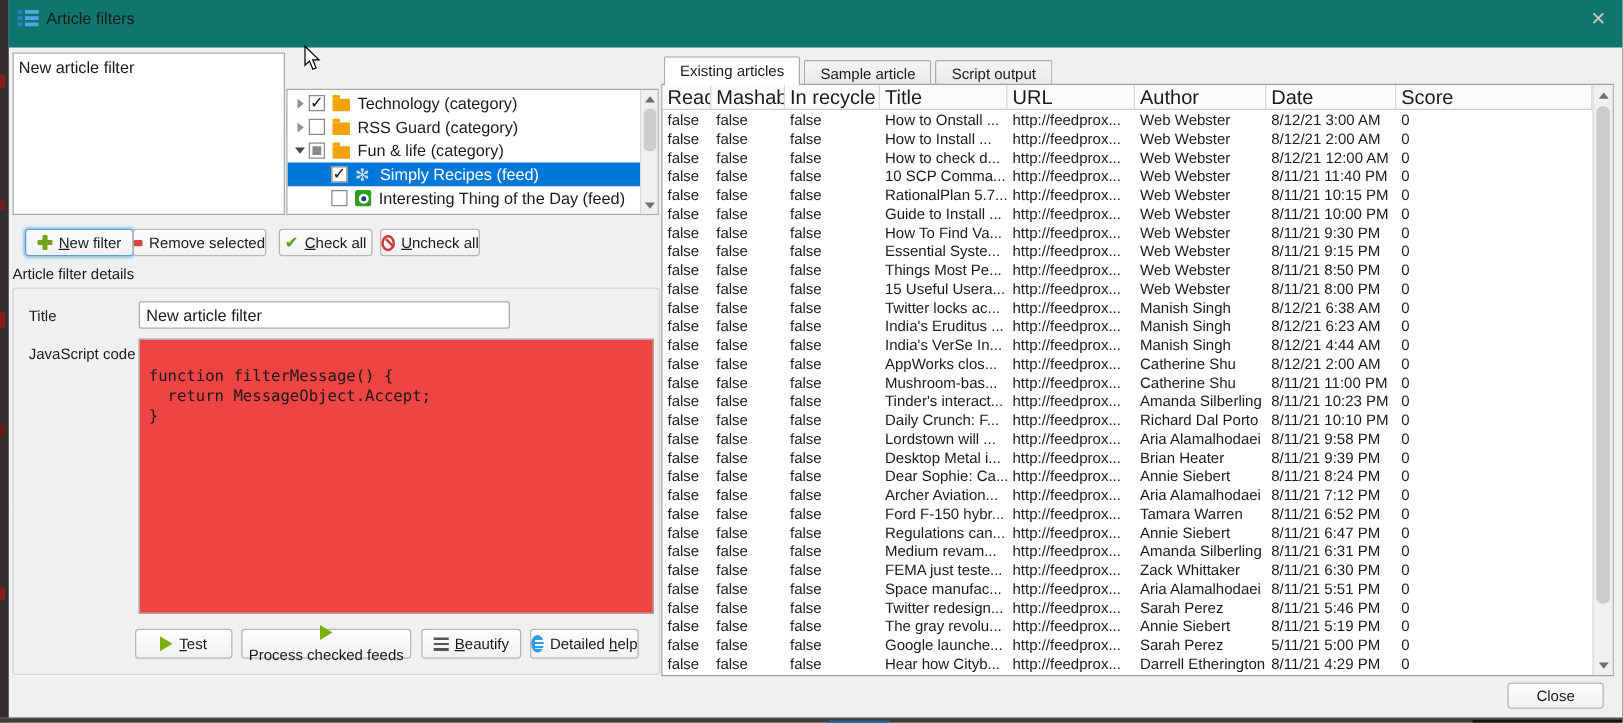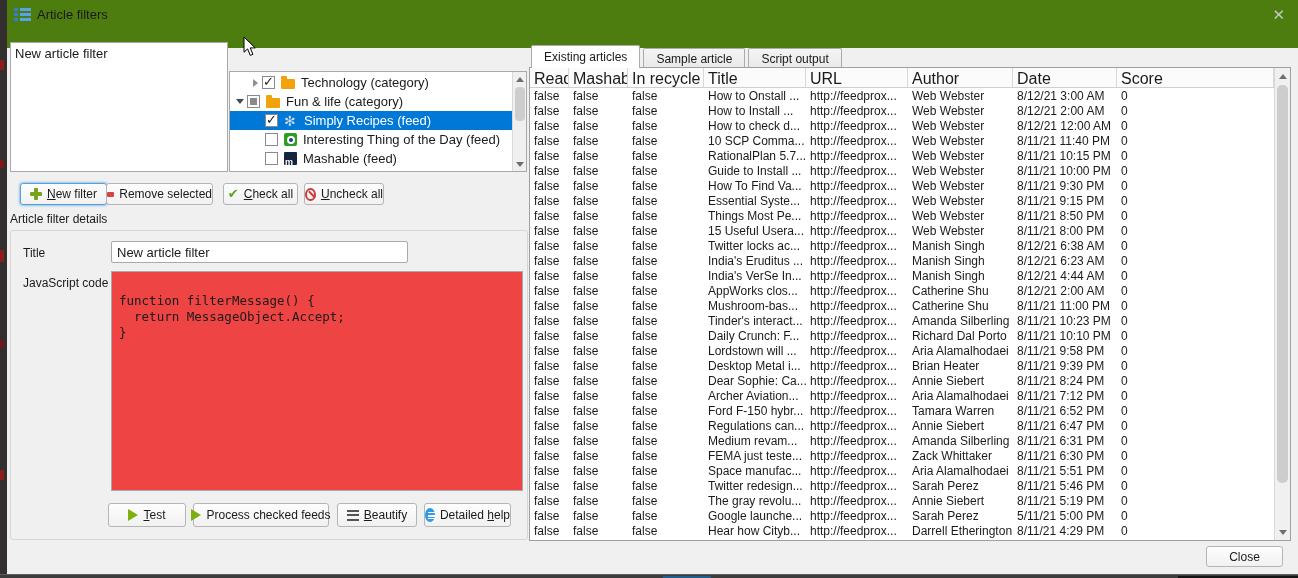--- a/index.html
+++ b/index.html
@@ -11,21 +11,21 @@
     background-image:linear-gradient(#8a1e1e,#8a1e1e),linear-gradient(#7a1b1b,#7a1b1b),linear-gradient(#8a1e1e,#8a1e1e),linear-gradient(#6f1818,#6f1818),linear-gradient(#8a1e1e,#8a1e1e);
     background-repeat:no-repeat;
     background-size:4px 10px,4px 8px,4px 12px,4px 8px,4px 10px;
     background-position:0 60px,0 160px,0 250px,0 340px,0 470px; }
   .edge-bottom { position:absolute; left:0; bottom:0; width:1298px; height:4px; background:#3c3c3c; border-top:1px solid #5e5e5e; }
   .edge-bottom .blue-seg { position:absolute; left:663px; top:1px; width:48px; height:3px; background:#1f5f8f; }
   .edge-bottom .dark-seg { position:absolute; right:0; top:1px; width:120px; height:3px; background:#141414; }
 
   
   .dialog { position:absolute; left:7px; top:0; width:1291px; height:574px; background:#f0f0f0; }
-  .titlebar { position:absolute; left:0; top:0; width:100%; height:48px; background:#4d7c0f; }
+  .titlebar { position:absolute; left:0; top:0; width:100%; height:38px; background:#0f766e; }
   .titlebar .win-icon { position:absolute; left:7px; top:7px; width:17px; height:16px; }
   .titlebar .title { position:absolute; left:30px; top:7px; font-size:13px; color:#1a1a1a; }
   .titlebar .close-x { position:absolute; right:13px; top:6px; font-size:15px; color:#c9c9c9; cursor:default; }
 
   
   .listbox { position:absolute; left:3px; top:42px; width:218px; height:130px; background:#fff; border:1px solid #a9a9a9; }
   .listbox .list-item { padding:3px 4px; font-size:13px; }
 
   
   .combo { position:absolute; left:222px; top:44px; width:298px; height:24px; background:#fff; border:1px solid #a9a9a9; border-radius:2px;margin-top:41px; }
@@ -86,21 +86,21 @@
   .ico-help::after { content:""; position:absolute; left:3px; top:4px; width:8px; height:7px; background:repeating-linear-gradient(to bottom,#fff 0 1.5px,transparent 1.5px 3.2px); }
 
   
   .details-label { position:absolute; left:3px; top:212px; font-size:12px; }
   .group { position:absolute; left:3px; top:230px; width:518px; height:310px; border:1px solid #d5d5d5; border-radius:3px; }
   .group .lbl-title { position:absolute; left:12px; top:15px; }
   .group .inp-title { position:absolute; left:100px; top:10px; width:297px; height:22px; border:1px solid #a9a9a9; border-radius:2px; background:#fff; padding:0 5px; font-family:"Liberation Sans","DejaVu Sans",sans-serif; font-size:13px; color:#1a1a1a; }
   .group .lbl-code { position:absolute; left:12px; top:45px; }
   .group .code-area { position:absolute; left:100px; top:40px; width:412px; height:220px; border:1px solid #a9a9a9; background:#ef4444; padding:21px 7px; font-family:"DejaVu Sans Mono","Liberation Mono",monospace; font-size:12.5px; line-height:16px; white-space:pre; overflow:hidden; }
   #btn-test     { left:97px;  top:272px; width:78px;  height:24px; }
-  #btn-process  { left:182px; top:272px; width:136px; height:24px; }
+  #btn-process  { left:182px; top:272px; width:136px; height:24px;flex-direction:column; }
   #btn-beautify { left:326px; top:272px; width:80px;  height:24px; }
   #btn-help     { left:413px; top:272px; width:87px;  height:24px; }
 
   
   .tabbar { position:absolute; left:524px; top:45px; height:23px; display:flex; align-items:flex-end; gap:3px; }
   .tab { height:20px; border:1px solid #ababab; border-bottom:none; border-radius:2px 2px 0 0; background:linear-gradient(#f4f4f4,#e9e9e9); padding:0 12px; display:flex; align-items:center; font-size:12px; position:relative; }
   .tab.active { height:23px; background:#fff; z-index:3; }
 
   .table-panel { position:absolute; left:522px; top:67px; width:762px; height:474px; background:#fff; border:1px solid #9f9f9f; }
   .thead { position:absolute; left:0; top:0; right:16px; height:20px; background:#fbfbfb; border-bottom:1px solid #cfcfcf; display:flex; }
@@ -162,25 +162,31 @@
       <path d="M8 16 a1.6 1.6 0 1 0 0.01 0" fill="#fff"></path>
       <path d="M7 12.2 a6 6 0 0 1 5.4 5.4" fill="none" stroke="#fff" stroke-width="1.8"></path>
       <path d="M7 8.4 a9.8 9.8 0 0 1 9.2 9.2" fill="none" stroke="#f6c9ae" stroke-width="1.8"></path>
     </svg>
     <span class="combo-label">tter (RSS/ATOM/JSON)</span>
     <span class="arrow-down"></span>
   </div>
 
   <div class="tree">
     <div class="tree-rows">
-        <div class="tree-row" style="padding-left: 18px;">
+        <div class="tree-row" style="padding-left: 3px;">
     <span class="twisty collapsed"></span>
     <span class="cbx checked"></span>
     <span class="ticon icon-folder"></span>
     <span class="tlabel">Technology (category)</span>
+  </div>
+        <div class="tree-row" style="padding-left: 3px;">
+    <span class="twisty collapsed"></span>
+    <span class="cbx unchecked"></span>
+    <span class="ticon icon-folder"></span>
+    <span class="tlabel">RSS Guard (category)</span>
   </div>
         <div class="tree-row" style="padding-left: 3px;">
     <span class="twisty expanded"></span>
     <span class="cbx partial"></span>
     <span class="ticon icon-folder"></span>
     <span class="tlabel">Fun &amp; life (category)</span>
   </div>
         <div class="tree-row sel" style="padding-left: 21px;">
     <span class="twisty leaf"></span>
     <span class="cbx checked"></span>

